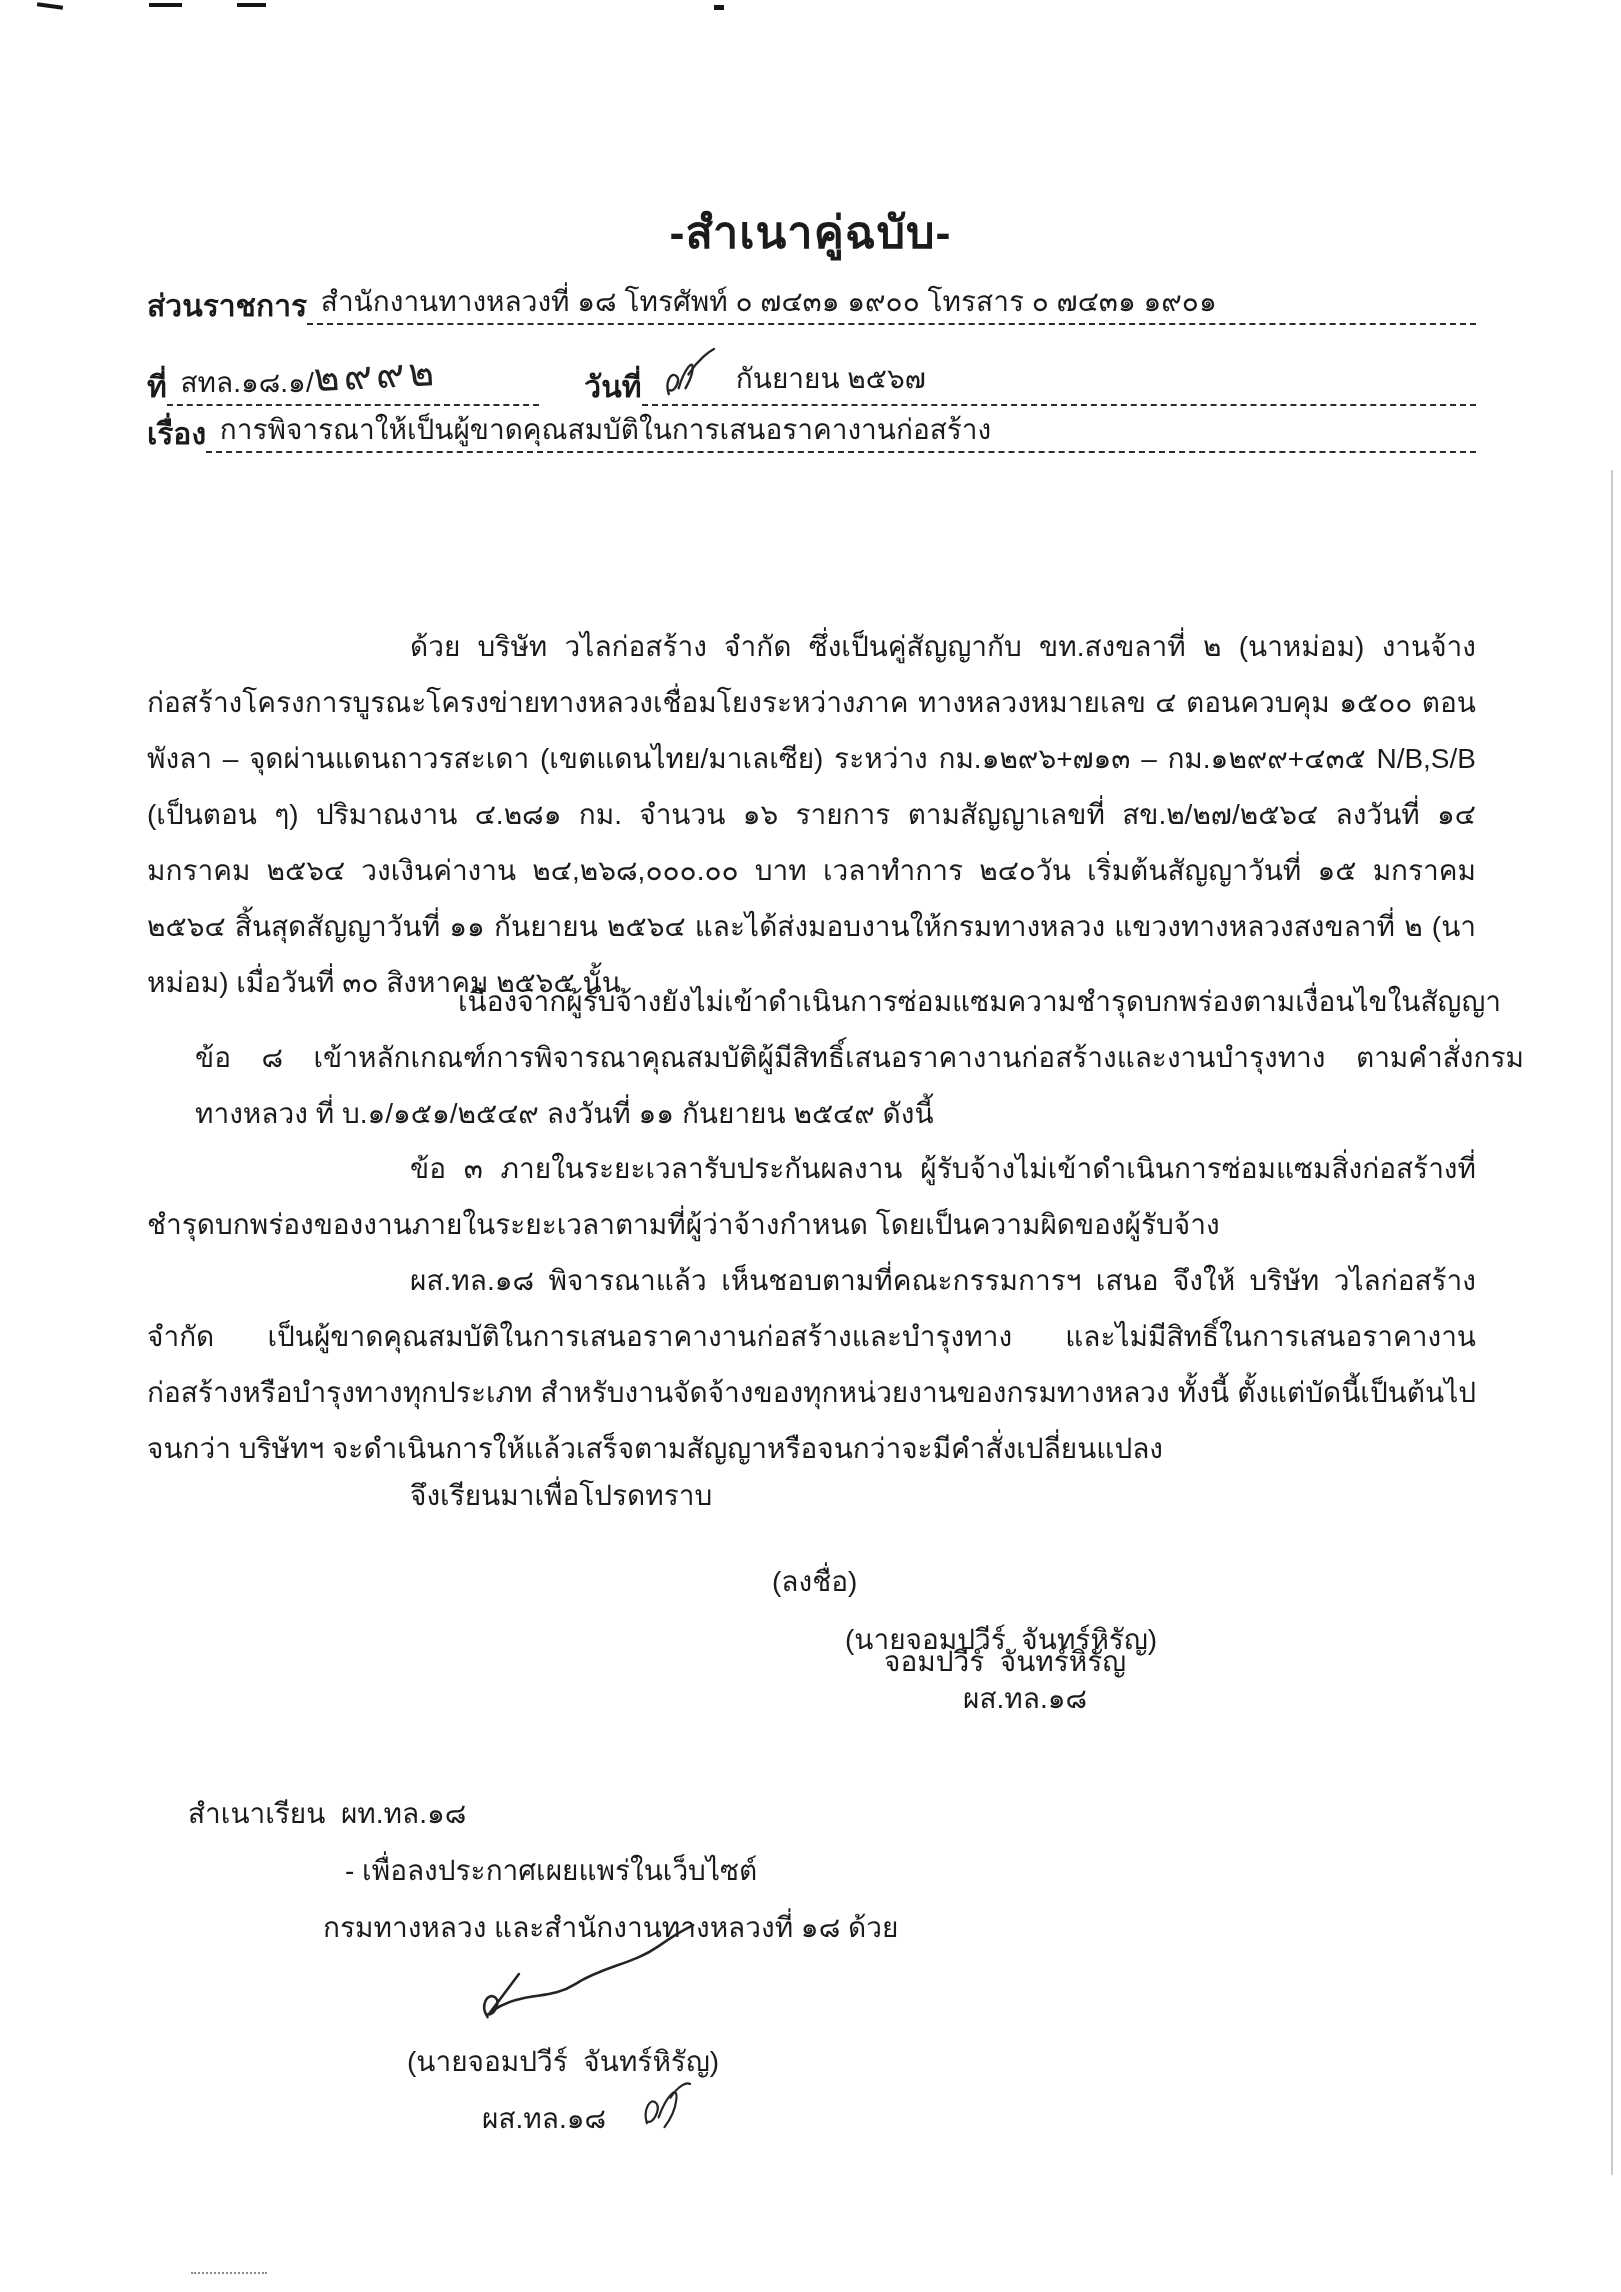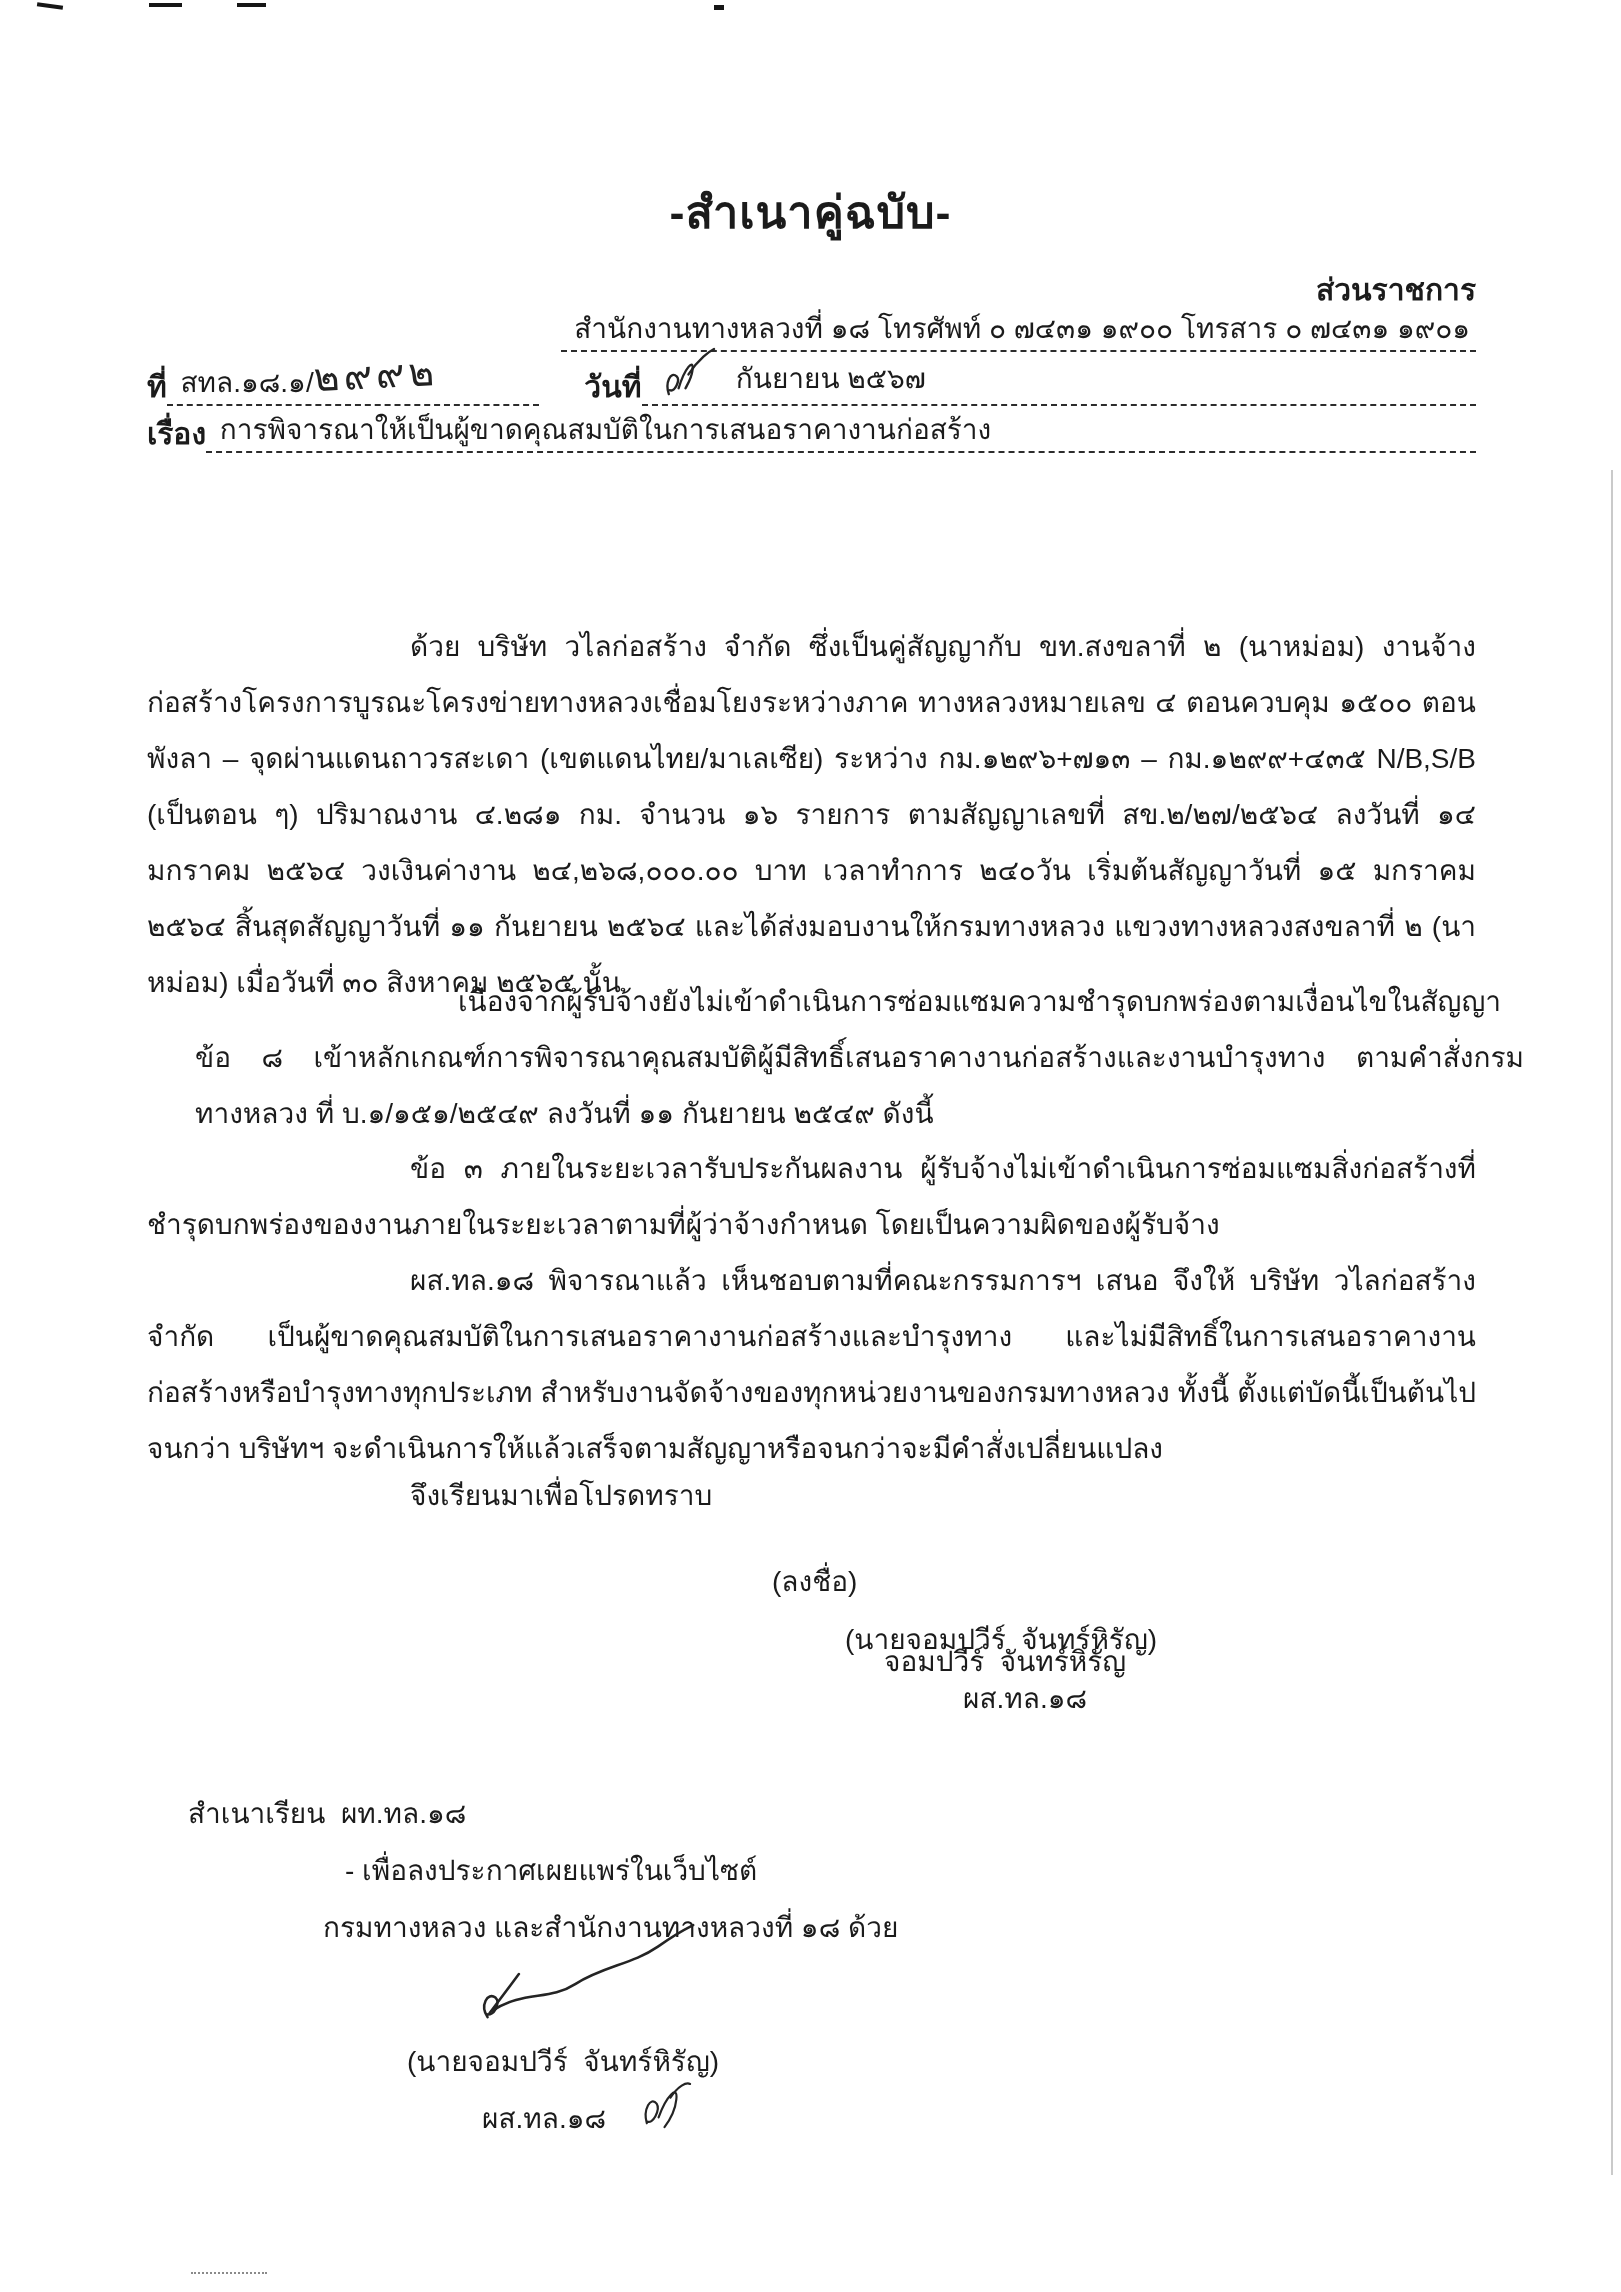--- a/index.html
+++ b/index.html
@@ -53,23 +53,23 @@
 
   <div class="abs artifact" style="left:37px;top:3.9px;width:25.5px;height:3.9px;transform:rotate(8deg);"></div>
   <div class="abs artifact" style="left:149px;top:2.9px;width:33px;height:3.9px;"></div>
   <div class="abs artifact" style="left:237px;top:2.9px;width:29px;height:3.9px;"></div>
   <div class="abs artifact" style="left:714px;top:4.9px;width:9.8px;height:4.9px;"></div>
 
   <div class="abs vline" style="left:1611px;top:470px;width:2px;height:1705px;"></div>
 
   <div class="abs dotmark" style="left:191px;top:2272px;width:76px;height:0;"></div>
 
-  <div class="abs doc-title" style="top:176px;">-สำเนาคู่ฉบับ-</div>
+  <div class="abs doc-title" style="top:196px;">-สำเนาคู่ฉบับ-</div>
 
-  <div class="abs hdr-row" style="top:270px;flex-direction:column;">
+  <div class="abs hdr-row" style="top:282px;">
     <span class="hdr-label">ส่วนราชการ</span>
     <span class="dotline">สำนักงานทางหลวงที่ ๑๘   โทรศัพท์ ๐ ๗๔๓๑ ๑๙๐๐ โทรสาร ๐ ๗๔๓๑ ๑๙๐๑</span>
   </div>
 
   <div class="abs hdr-row" style="top:345px;">
     <span class="hdr-label">ที่</span>
     <span class="dotline short"><span>สทล.๑๘.๑/</span><span class="handwritten">๒๙๙๒</span></span>
     <span class="hdr-label" style="margin-left:45px;">วันที่</span>
     <span class="dotline"><svg class="ink" width="63" height="57" viewBox="0 0 64 58" style="vertical-align:-13.7px;stroke-width:2.4;">
           <path d="M14 50 C10 38 16 26 22 32 C26 36 20 48 15 46"></path>

